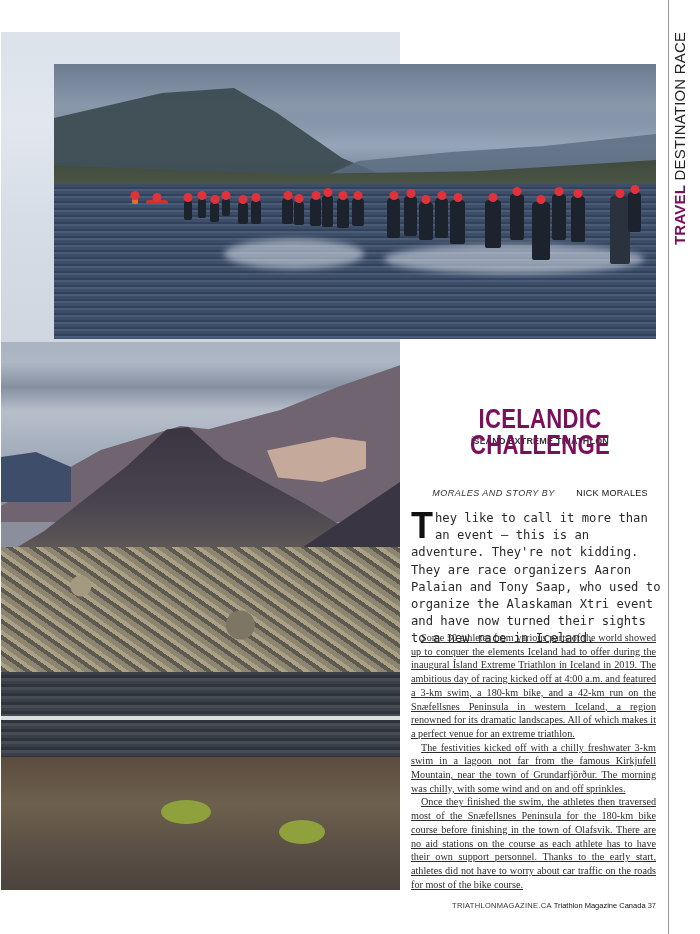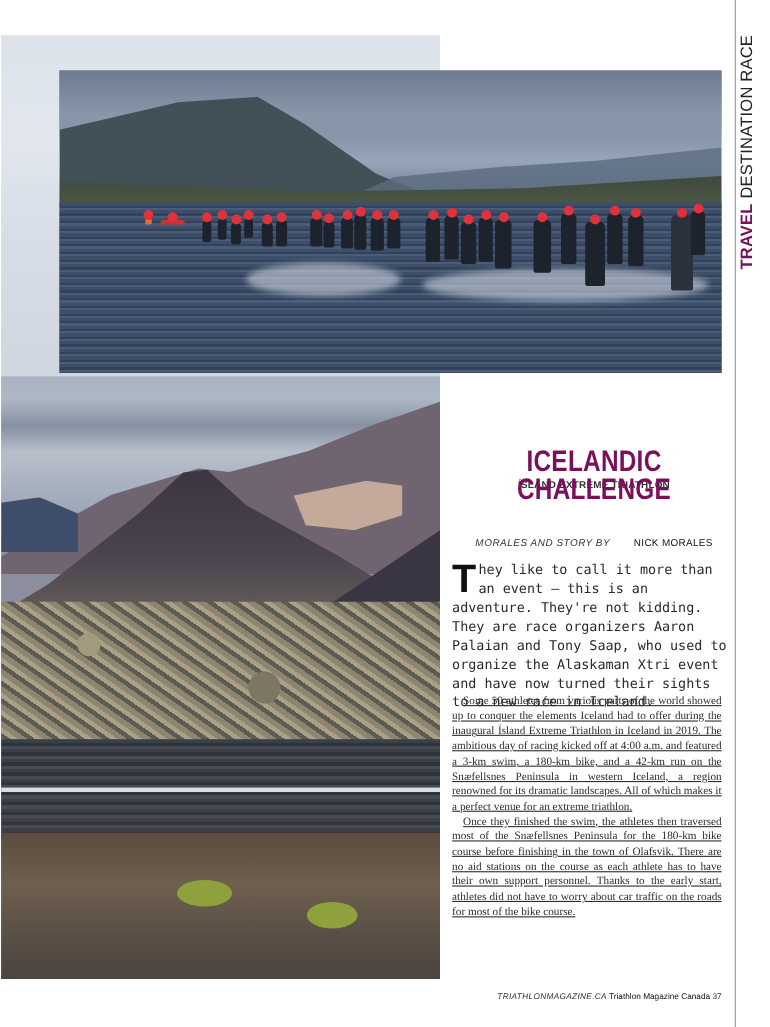--- a/index.html
+++ b/index.html
@@ -69,21 +69,21 @@
   .lead .dropcap { float:left; font-family:"Liberation Sans", sans-serif; font-weight:700; font-size: 36px; line-height: 30px; margin: 1px 2px -2px 0; color:#111; }
 
   
   .body-copy { position:absolute; left: 411px; top: 631px; width: 245px; font-family: "Liberation Serif", serif;
     font-size: 10.2px; line-height: 13.7px; color:#2d2d2d; text-align: justify; }
   .body-copy p { margin: 0; text-indent: 10px; text-decoration: underline; }
 
   
   .footer { position:absolute; left: 410px; top: 901px; width: 246px; text-align:right;
     font-family: "Liberation Sans", sans-serif; font-size: 7.5px; color:#333; }
-  .footer .site { letter-spacing: .3px; font-style: italic; }
+  .footer .site { letter-spacing: .3px; }
   .footer .mag { font-weight:400; color:#111; }
 </style>
 </head>
 <body>
 
 <div class="sky-panel"></div>
 
 <div class="photo-swim">
   <div class="cloud"></div>
   <div class="mountain-big"></div>
@@ -152,20 +152,21 @@
   <span class="lbl">MORALES AND STORY BY</span>
   <span class="name">NICK MORALES</span>
 </div>
 
 <div class="lead">
   <span class="dropcap">T</span><span>hey like to call it more than an event – this is an adventure. They're not kidding. They are race organizers Aaron Palaian and Tony Saap, who used to organize the Alaskaman Xtri event and have now turned their sights to a new race in Iceland.</span>
 </div>
 
 <div class="body-copy">
   <p>Some 50 athletes from various parts of the world showed up to conquer the elements Iceland had to offer during the inaugural Ísland Extreme Triathlon in Iceland in 2019. The ambitious day of racing kicked off at 4:00 a.m. and featured a 3-km swim, a 180-km bike, and a 42-km run on the Snæfellsnes Peninsula in western Iceland, a region renowned for its dramatic landscapes. All of which makes it a perfect venue for an extreme triathlon.</p>
+  <p>The festivities kicked off with a chilly freshwater 3-km swim in a lagoon not far from the famous Kirkjufell Mountain, near the town of Grundarfjörður. The morning was chilly, with some wind and on and off sprinkles.</p>
   <p>Once they finished the swim, the athletes then traversed most of the Snæfellsnes Peninsula for the 180-km bike course before finishing in the town of Olafsvik. There are no aid stations on the course as each athlete has to have their own support personnel. Thanks to the early start, athletes did not have to worry about car traffic on the roads for most of the bike course.</p>
 </div>
 
 <div class="footer">
   <span class="site">TRIATHLONMAGAZINE.CA</span>
   <span class="mag">Triathlon Magazine Canada</span>
   <span>37</span>
 </div>
 
 </body></html>

